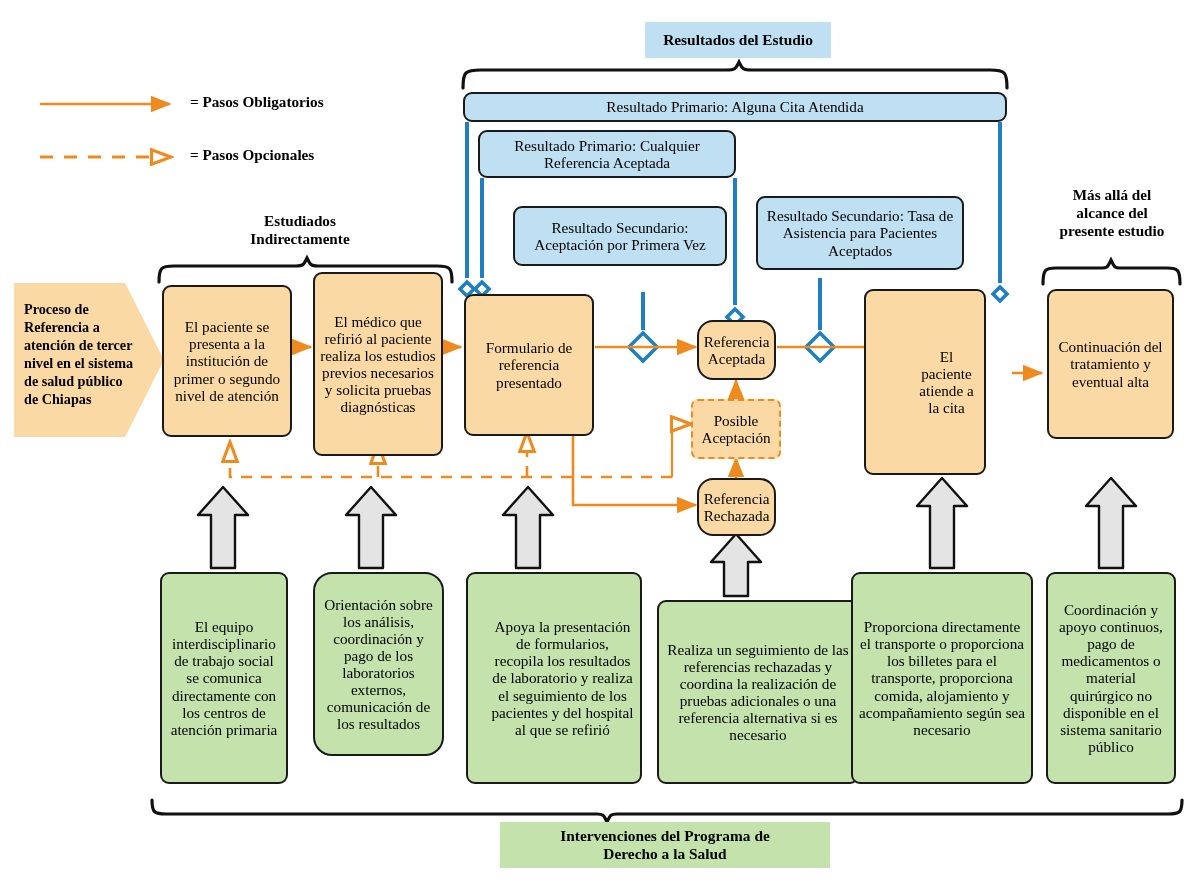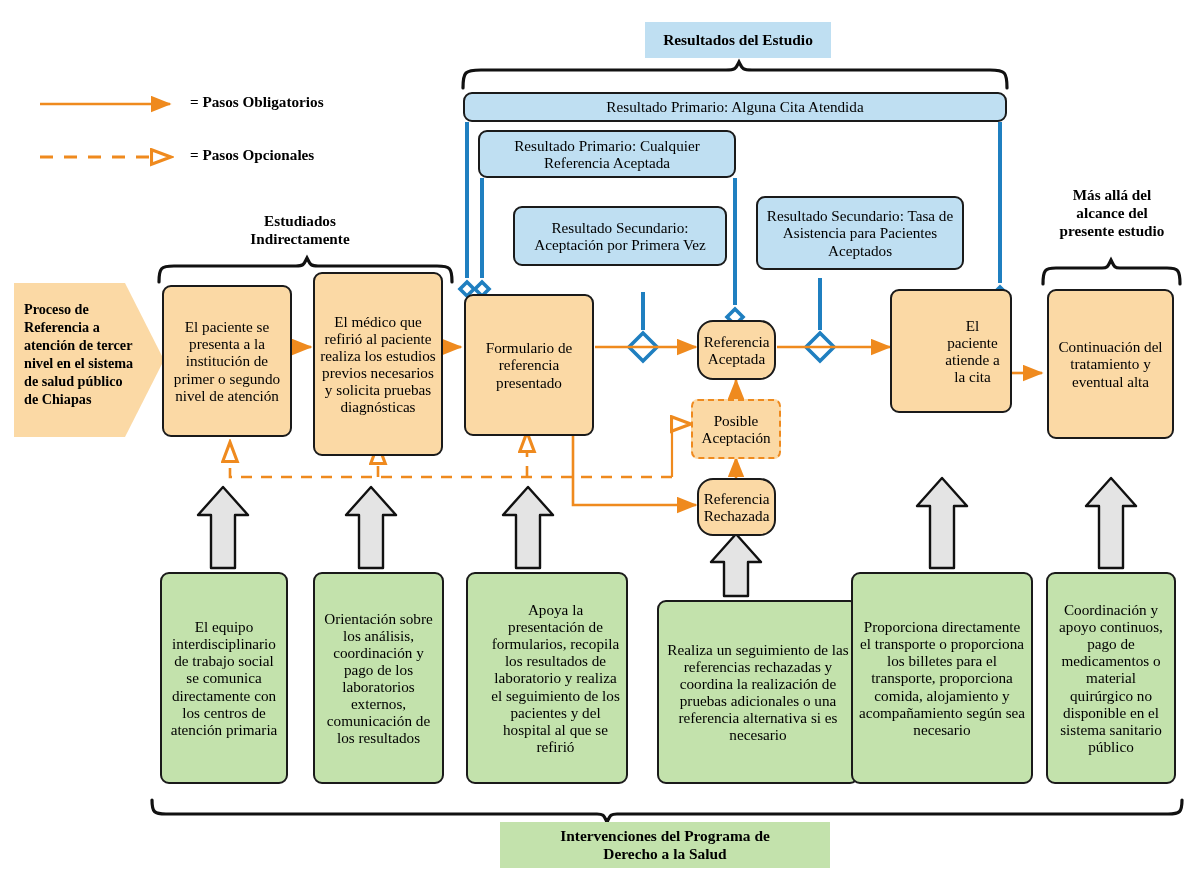--- a/index.html
+++ b/index.html
@@ -207,29 +207,29 @@
   <div class="node orange fs15" style="left:313px;top:272px;width:130px;height:184px;">El médico que refirió al paciente realiza los estudios previos necesarios y solicita pruebas diagnósticas</div>
 
   <div class="node orange fs15" style="left:464px;top:294px;width:130px;height:142px;">Formulario de referencia presentado</div>
 
   <div class="node orange pill fs15" style="left:697px;top:320px;width:79px;height:60px;">Referencia Aceptada</div>
 
   <div class="node orange pill fs15" style="left:697px;top:478px;width:79px;height:58px;">Referencia Rechazada</div>
 
   <div class="node dashed fs15" style="left:691px;top:399px;width:90px;height:60px;display:flex;align-items:center;justify-content:center;text-align:center;line-height:1.12;box-sizing:border-box;">Posible Aceptación</div>
 
-  <div class="node orange fs15" style="left:890px;top:289px;width:122px;height:124px;padding-left:48px;">El paciente atiende a la cita</div>
+  <div class="node orange fs15" style="left:864px;top:289px;width:122px;height:186px;padding-left:48px;">El paciente atiende a la cita</div>
 
   <div class="node orange fs15" style="left:1047px;top:289px;width:127px;height:150px;">Continuación del tratamiento y eventual alta</div>
 
   <div class="node green fs15" style="left:160px;top:572px;width:128px;height:212px;">El equipo interdisciplinario de trabajo social se comunica directamente con los centros de atención primaria</div>
 
-  <div class="node green fs15" style="left:313px;top:572px;width:131px;height:212px;">Orientación sobre los análisis, coordinación y pago de los laboratorios externos, comunicación de los resultados</div>
-
-  <div class="node green fs15" style="left:466px;top:572px;width:162px;height:212px;padding-left:22px;">Apoya la presentación de formularios, recopila los resultados de laboratorio y realiza el seguimiento de los pacientes y del hospital al que se refirió</div>
+  <div class="node green fs15" style="left:313px;top:572px;width:131px;height:184px;border-radius:19px;">Orientación sobre los análisis, coordinación y pago de los laboratorios externos, comunicación de los resultados</div>
+
+  <div class="node green fs15" style="left:466px;top:572px;width:176px;height:212px;padding-left:22px;">Apoya la presentación de formularios, recopila los resultados de laboratorio y realiza el seguimiento de los pacientes y del hospital al que se refirió</div>
 
   <div class="node green fs15" style="left:657px;top:600px;width:202px;height:184px;">Realiza un seguimiento de las referencias rechazadas y coordina la realización de pruebas adicionales o una referencia alternativa si es necesario</div>
 
   <div class="node green fs15" style="left:851px;top:572px;width:182px;height:212px;">Proporciona directamente el transporte o proporciona los billetes para el transporte, proporciona comida, alojamiento y acompañamiento según sea necesario</div>
 
   <div class="node green fs15" style="left:1046px;top:572px;width:130px;height:212px;">Coordinación y apoyo continuos, pago de medicamentos o material quirúrgico no disponible en el sistema sanitario público</div>
 
 </div>
 
 </body></html>

